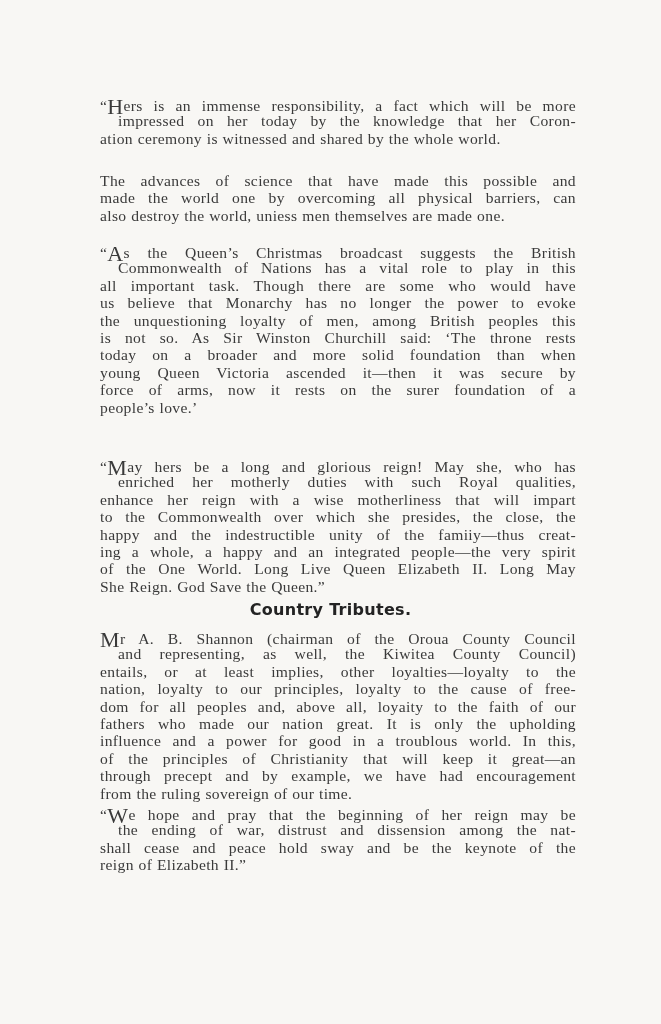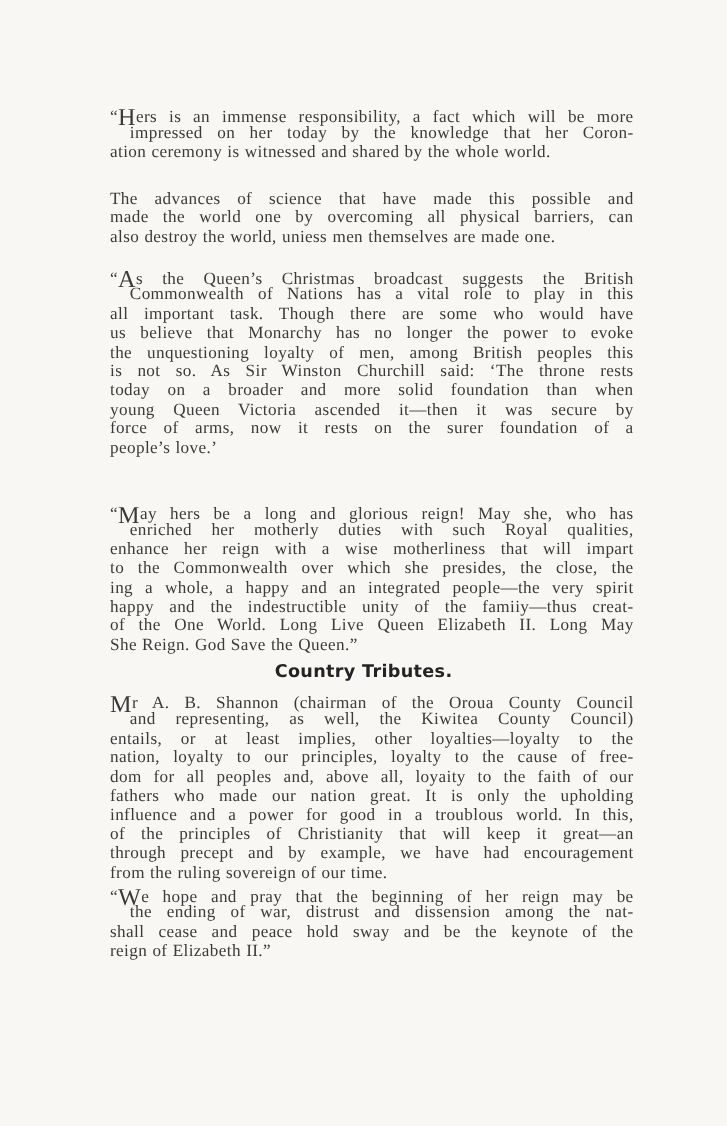--- a/index.html
+++ b/index.html
@@ -102,22 +102,22 @@
       <span class="line">young Queen Victoria ascended it—then it was secure by</span>
       <span class="line">force of arms, now it rests on the surer foundation of a</span>
       <span class="line last">people’s love.’</span>
     </div>
 
     <div class="para" style="top:456px;">
       <span class="line"><span>“</span><span class="dropcap">M</span><span>ay hers be a long and glorious reign! May she, who has</span></span>
       <span class="line indent">enriched her motherly duties with such Royal qualities,</span>
       <span class="line">enhance her reign with a wise motherliness that will impart</span>
       <span class="line">to the Commonwealth over which she presides, the close, the</span>
+      <span class="line">happy and the indestructible unity of the famiiy—thus creat-</span>
       <span class="line">ing a whole, a happy and an integrated people—the very spirit</span>
-      <span class="line">happy and the indestructible unity of the famiiy—thus creat-</span>
       <span class="line">of the One World. Long Live Queen Elizabeth II. Long May</span>
       <span class="line last">She Reign. God Save the Queen.”</span>
     </div>
 
     <div class="para" style="top:628px;">
       <span class="line"><span class="dropcap">M</span><span>r A. B. Shannon (chairman of the Oroua County Council</span></span>
       <span class="line indent">and representing, as well, the Kiwitea County Council)</span>
       <span class="line">entails, or at least implies, other loyalties—loyalty to the</span>
       <span class="line">nation, loyalty to our principles, loyalty to the cause of free-</span>
       <span class="line">dom for all peoples and, above all, loyaity to the faith of our</span>

